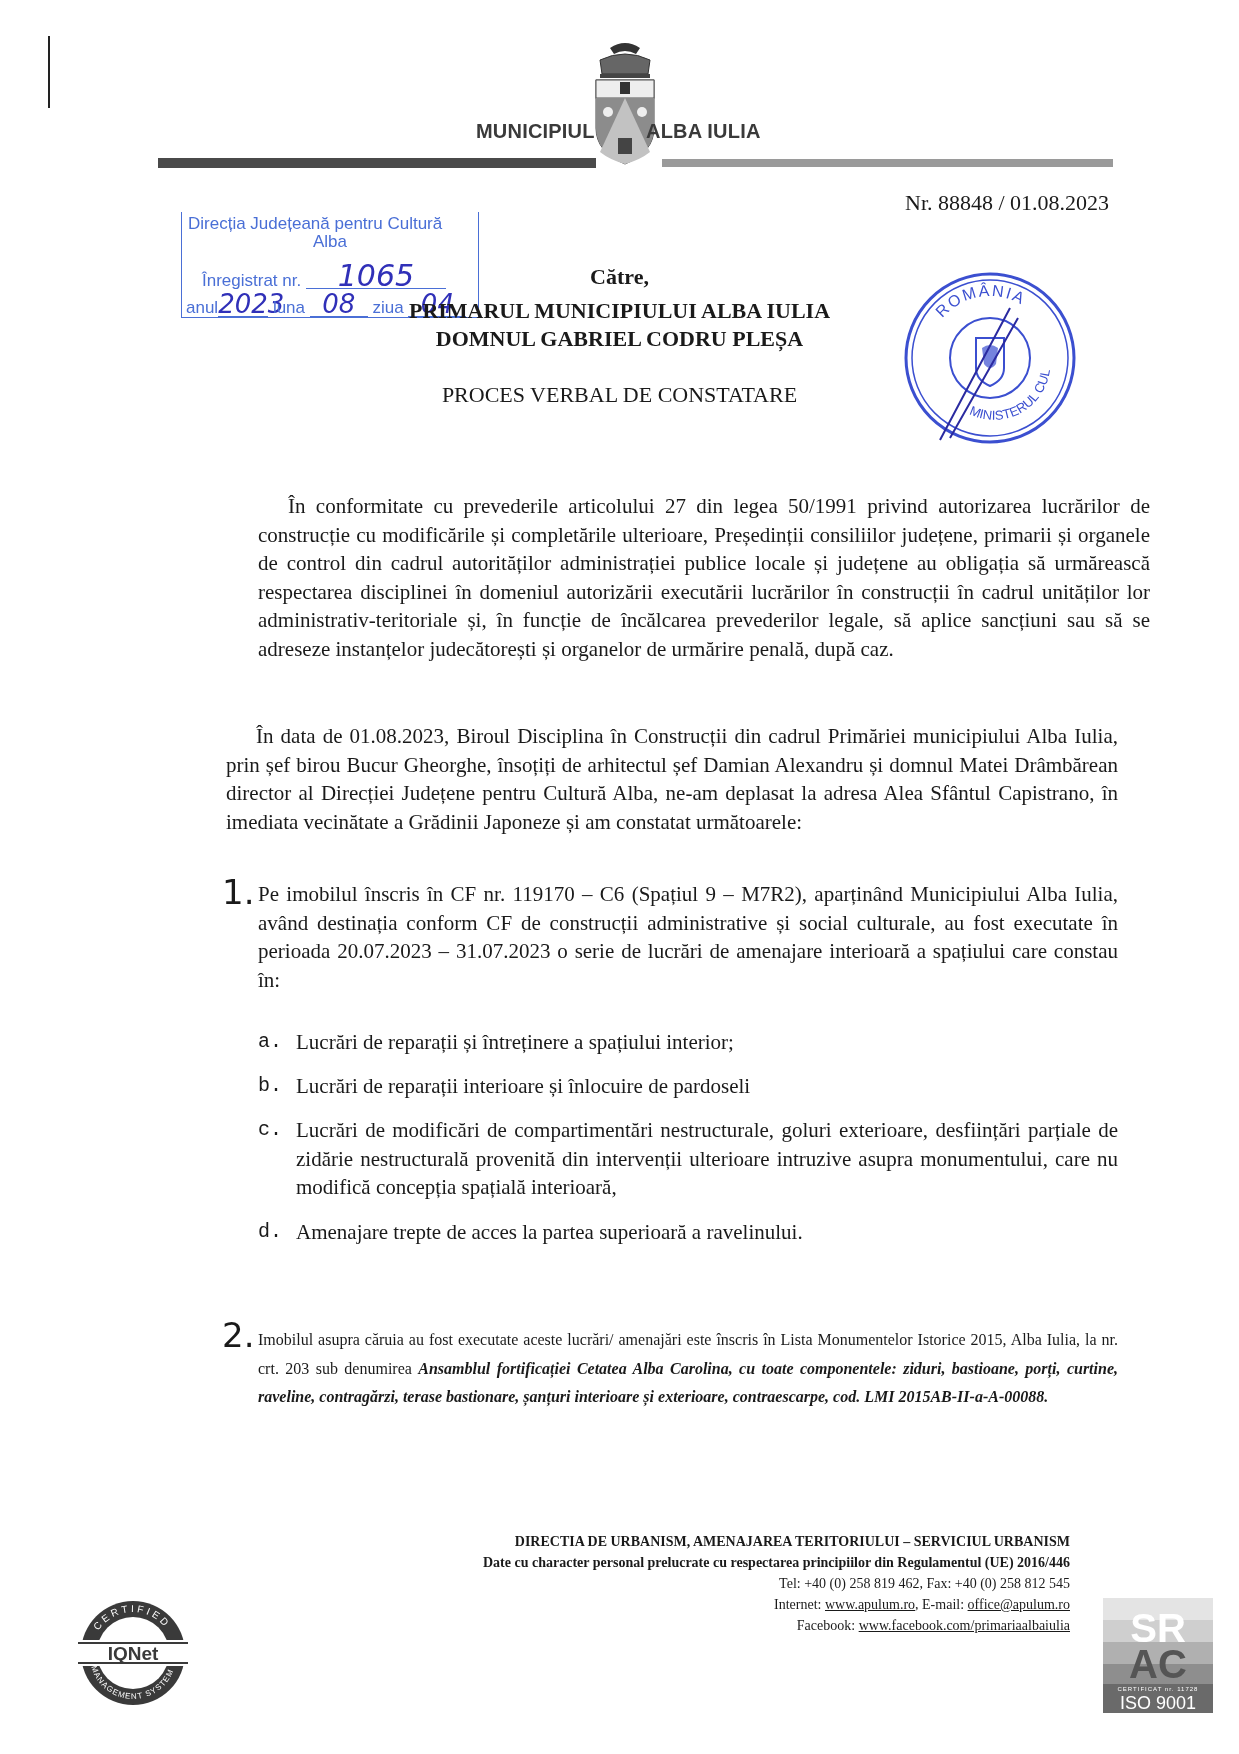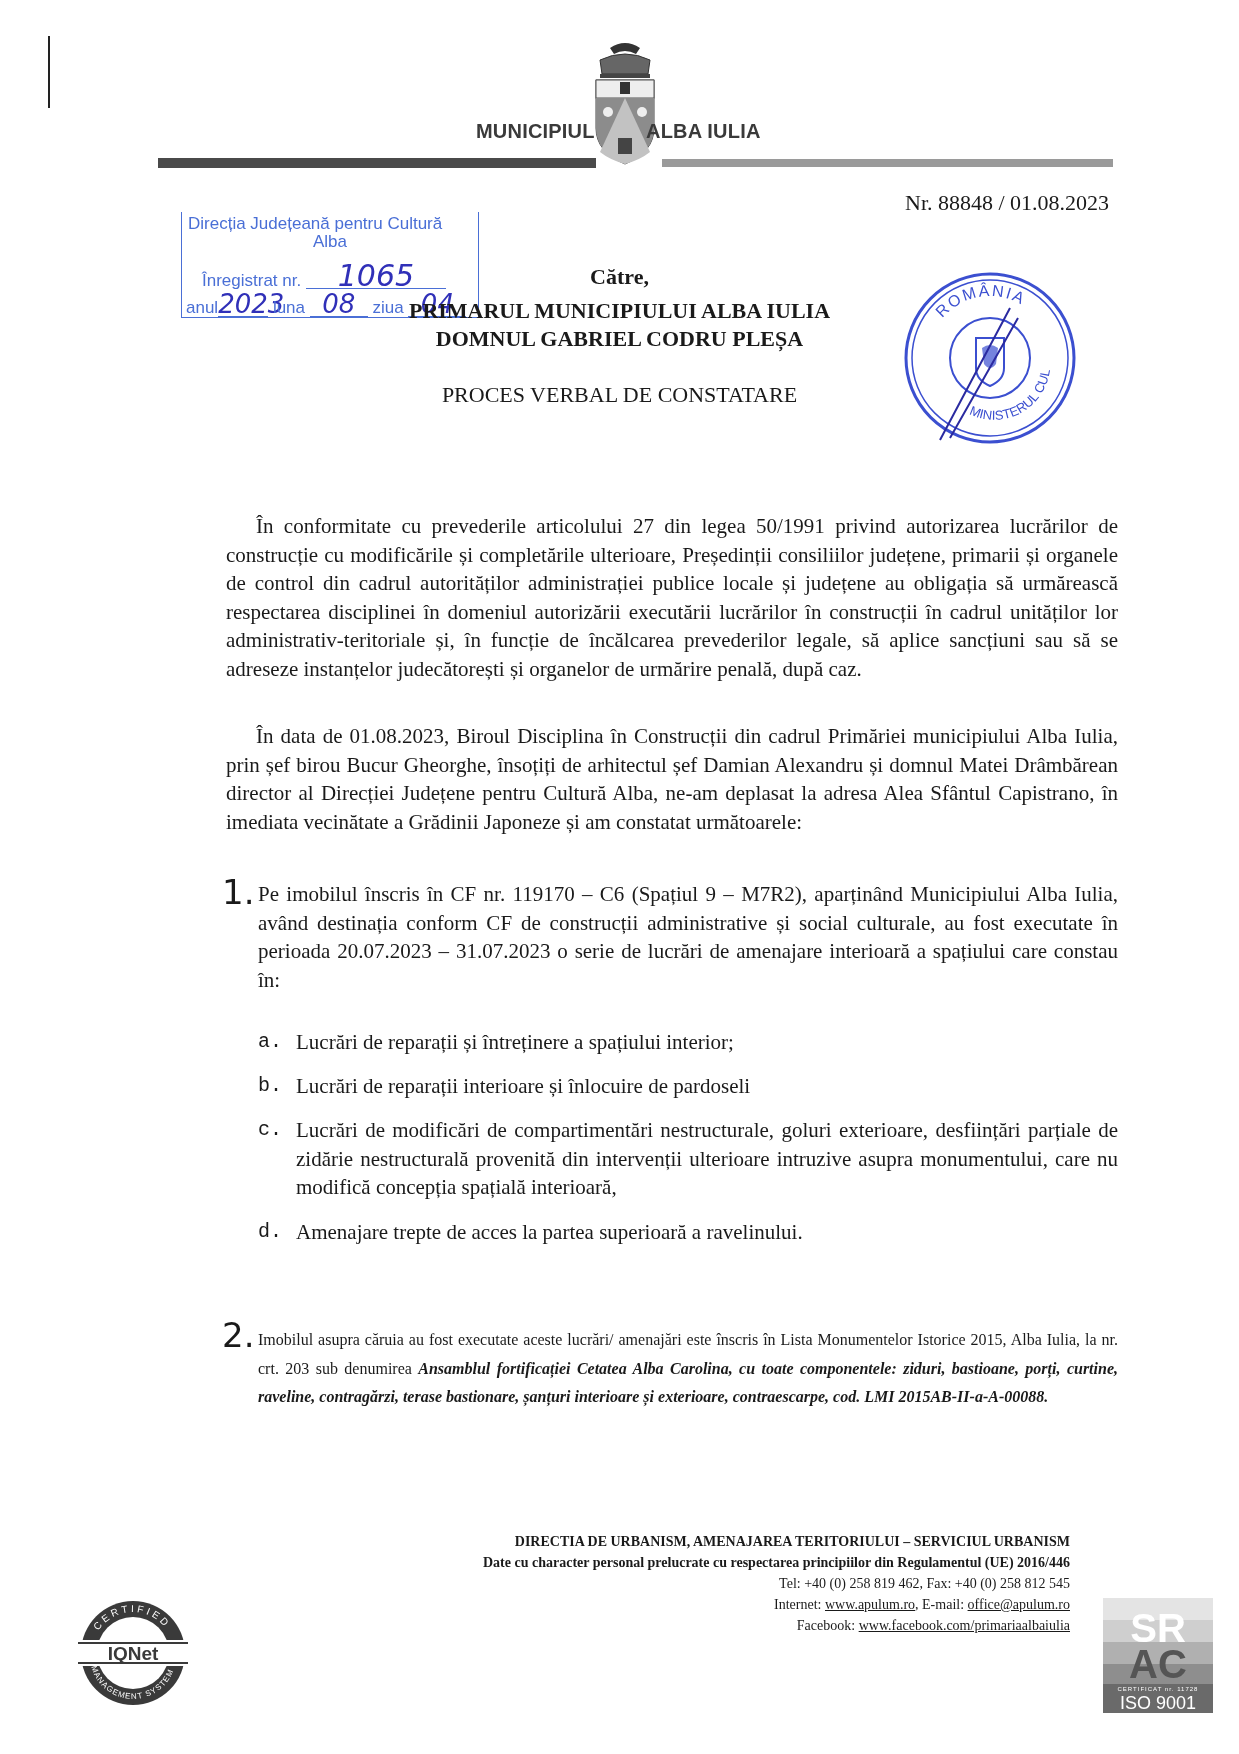--- a/index.html
+++ b/index.html
@@ -38,21 +38,21 @@
   .to-label { top:264px; }
   .to-line1 { top:298px; }
   .to-line2 { top:326px; }
   .doc-title { left:0; width:1239px; text-align:center; top:382px; font-size:22px; }
 
   
   .round-stamp { left:900px; top:268px; width:180px; height:180px; }
 
   
   .para { left:226px; width:892px; font-size:21px; line-height:28.5px; text-align:justify; }
-  .p1 { top:512px; text-indent:30px; }
+  .p1 { top:492px; text-indent:30px;margin-left:32px; }
   .p2 { top:722px; text-indent:30px; }
 
   .list-num { font-size:34px; font-family:"DejaVu Sans", sans-serif; }
   .item1-num { left:222px; top:872px; }
   .item1 { left:258px; width:860px; top:880px; font-size:21px; line-height:28.5px; text-align:justify; }
 
   .subitem { left:258px; width:860px; font-size:21px; line-height:28.5px; }
   .subitem .lbl { position:absolute; left:0; top:0; font-family:"Liberation Mono","DejaVu Sans Mono",monospace; font-size:20px; }
   .subitem .txt { position:absolute; left:38px; right:0; top:0; text-align:justify; }
   .sub-a { top:1028px; }

